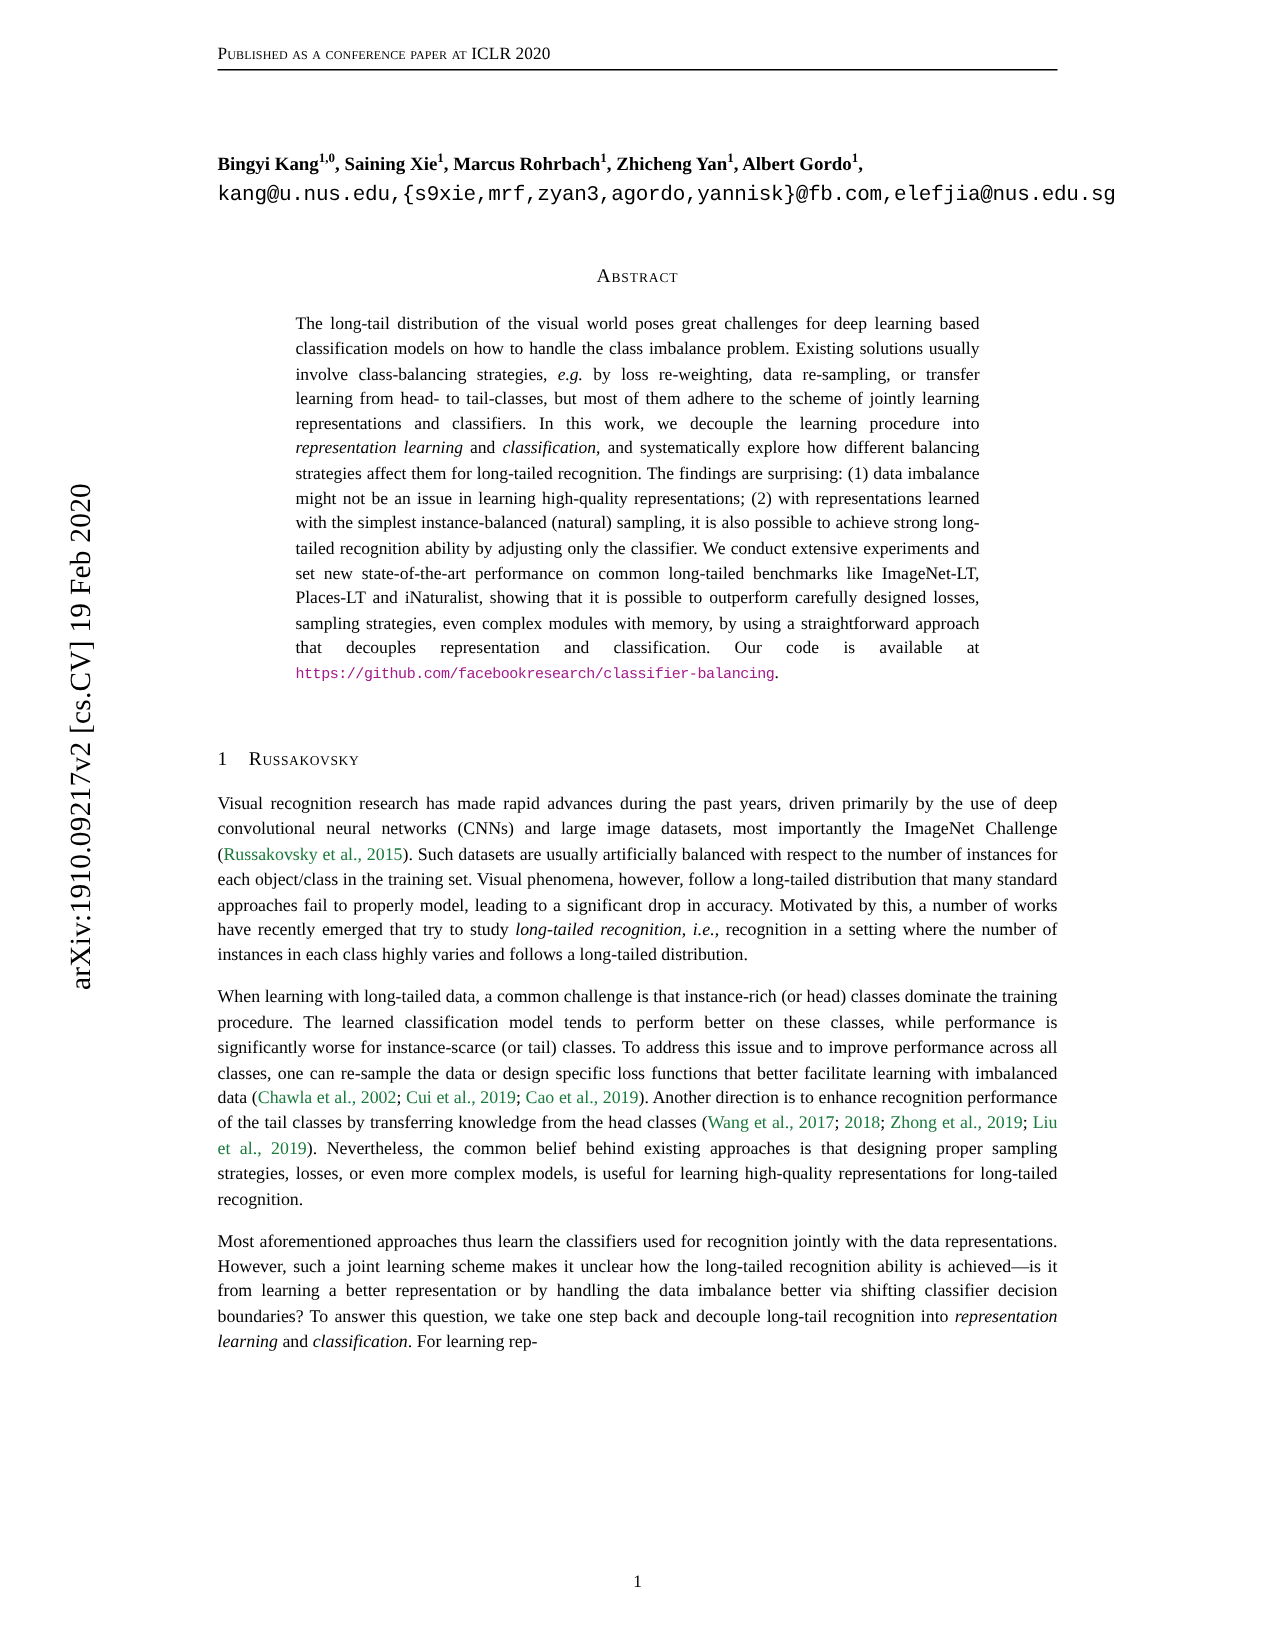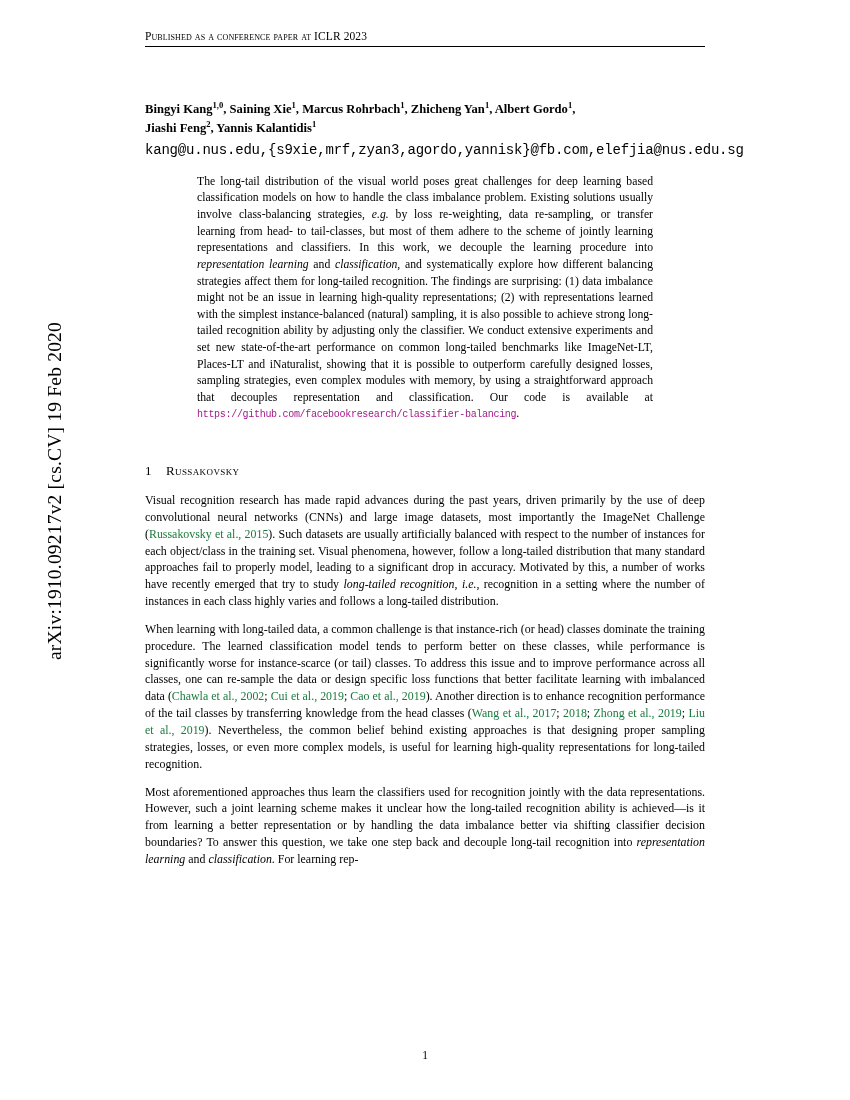--- a/index.html
+++ b/index.html
@@ -142,32 +142,32 @@
 </style>
 </head>
 <body>
 
 <div class="arxiv-stamp">
   <span>arXiv:1910.09217v2  [cs.CV]  19 Feb 2020</span>
 </div>
 
 <div class="page">
 
-  <div class="runhead">Published as a conference paper at ICLR 2023</div>
+  <div class="runhead">Published as a conference paper at ICLR 2020</div>
   <div class="rule"></div>
 
 
   <div class="authors">
     <div>Bingyi Kang<sup>1,0</sup>, Saining Xie<sup>1</sup>, Marcus Rohrbach<sup>1</sup>, Zhicheng Yan<sup>1</sup>, Albert Gordo<sup>1</sup>,</div>
-    <div>Jiashi Feng<sup>2</sup>, Yannis Kalantidis<sup>1</sup></div>
   </div>
 
 
   <div class="emails">kang@u.nus.edu,{s9xie,mrf,zyan3,agordo,yannisk}@fb.com,elefjia@nus.edu.sg</div>
 
+  <div class="abs-head">Abstract</div>
   <div class="abstract">The long-tail distribution of the visual world poses great challenges for deep learning based classification models on how to handle the class imbalance problem. Existing solutions usually involve class-balancing strategies, <i>e.g.</i> by loss re-weighting, data re-sampling, or transfer learning from head- to tail-classes, but most of them adhere to the scheme of jointly learning representations and classifiers. In this work, we decouple the learning procedure into <i>representation learning</i> and <i>classification</i>, and systematically explore how different balancing strategies affect them for long-tailed recognition. The findings are surprising: (1) data imbalance might not be an issue in learning high-quality representations; (2) with representations learned with the simplest instance-balanced (natural) sampling, it is also possible to achieve strong long-tailed recognition ability by adjusting only the classifier. We conduct extensive experiments and set new state-of-the-art performance on common long-tailed benchmarks like ImageNet-LT, Places-LT and iNaturalist, showing that it is possible to outperform carefully designed losses, sampling strategies, even complex modules with memory, by using a straightforward approach that decouples representation and classification. Our code is available at <span class="url">https://github.com/facebookresearch/classifier-balancing</span>.</div>
 
   <h2 class="section">
     <span class="num">1</span><span>Russakovsky</span>
   </h2>
 
   <p class="body">Visual recognition research has made rapid advances during the past years, driven primarily by the use of deep convolutional neural networks (CNNs) and large image datasets, most importantly the ImageNet Challenge (<span class="cite">Russakovsky et al., 2015</span>). Such datasets are usually artificially balanced with respect to the number of instances for each object/class in the training set. Visual phenomena, however, follow a long-tailed distribution that many standard approaches fail to properly model, leading to a significant drop in accuracy. Motivated by this, a number of works have recently emerged that try to study <i>long-tailed recognition</i>, <i>i.e.</i>, recognition in a setting where the number of instances in each class highly varies and follows a long-tailed distribution.</p>
   <p class="body">When learning with long-tailed data, a common challenge is that instance-rich (or head) classes dominate the training procedure. The learned classification model tends to perform better on these classes, while performance is significantly worse for instance-scarce (or tail) classes. To address this issue and to improve performance across all classes, one can re-sample the data or design specific loss functions that better facilitate learning with imbalanced data (<span class="cite">Chawla et al., 2002</span>; <span class="cite">Cui et al., 2019</span>; <span class="cite">Cao et al., 2019</span>). Another direction is to enhance recognition performance of the tail classes by transferring knowledge from the head classes (<span class="cite">Wang et al., 2017</span>; <span class="cite">2018</span>; <span class="cite">Zhong et al., 2019</span>; <span class="cite">Liu et al., 2019</span>). Nevertheless, the common belief behind existing approaches is that designing proper sampling strategies, losses, or even more complex models, is useful for learning high-quality representations for long-tailed recognition.</p>
   <p class="body">Most aforementioned approaches thus learn the classifiers used for recognition jointly with the data representations. However, such a joint learning scheme makes it unclear how the long-tailed recognition ability is achieved—is it from learning a better representation or by handling the data imbalance better via shifting classifier decision boundaries? To answer this question, we take one step back and decouple long-tail recognition into <i>representation learning</i> and <i>classification</i>. For learning rep-</p>
 

